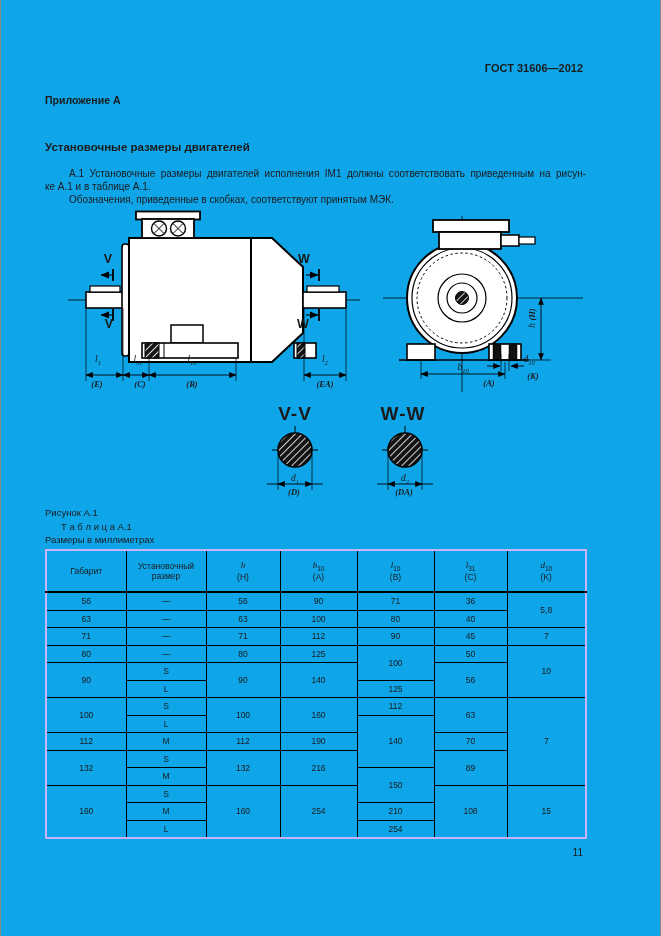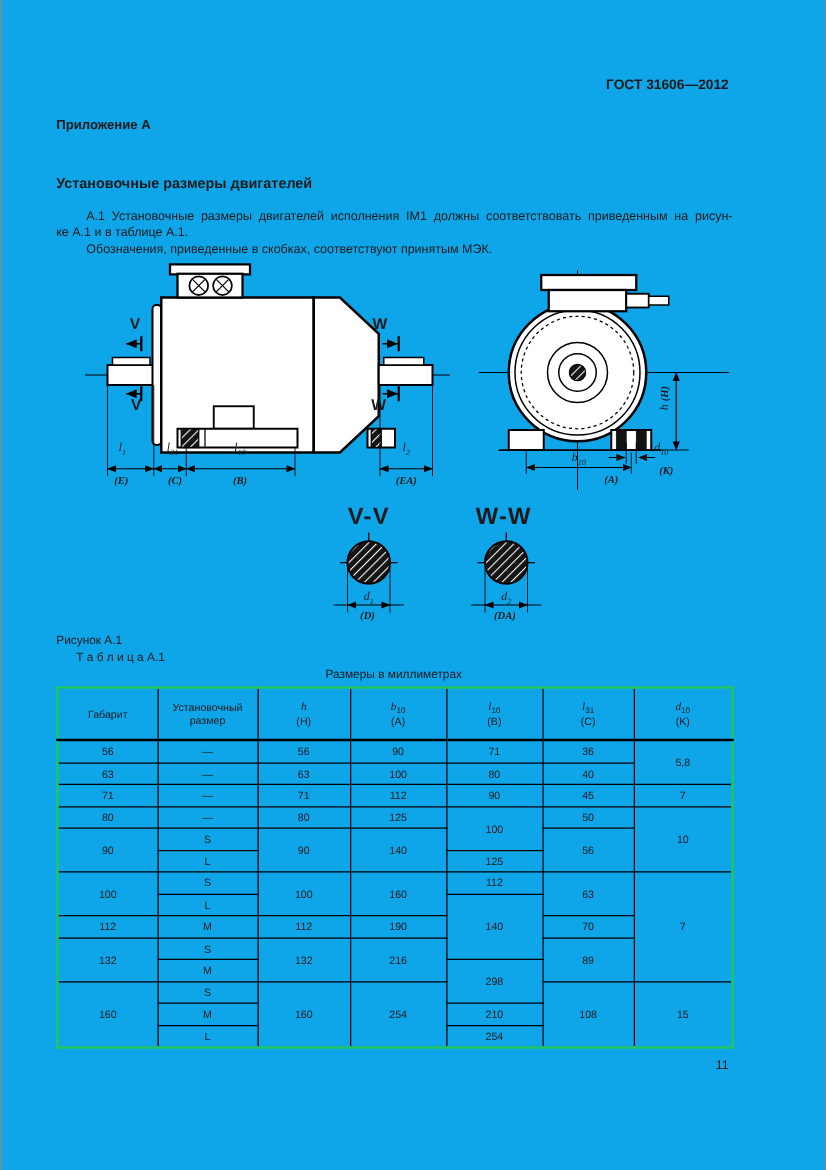--- a/index.html
+++ b/index.html
@@ -13,37 +13,37 @@
   .center-block{left:44px;width:540px;text-align:left;}
   .appendix{top:94px;font-weight:bold;font-size:10.5px;}
   .appendix-sub{top:108px;font-weight:bold;font-size:10.5px;}
   .section-title{top:141px;font-weight:bold;font-size:11.5px;}
   .para{left:44px;width:541px;font-size:10px;line-height:13px;}
   .p1l1{top:167px;text-align:justify;text-align-last:justify;text-indent:24px;}
   .p1l2{top:180px;}
   .p2{top:193px;text-indent:24px;}
   .fig-caption{top:507px;font-size:9.5px;}
   .tbl-title{left:60px;top:521px;font-size:9.5px;}
-  .tbl-units{left:44px;width:540px;top:534px;font-size:9.5px;text-align:center;}
+  .tbl-units{left:44px;width:540px;top:534px;font-size:9.5px;text-align:left;}
   .pagenum{top:847px;right:77px;font-size:10px;}
 
   
   .lbl{position:absolute;transform:translateX(-50%);white-space:nowrap;}
   .vw{font-weight:bold;font-size:12.5px;font-family:"Liberation Sans",sans-serif;}
   .sec-title{font-weight:bold;font-size:19px;letter-spacing:1px;}
   .dim{font-family:"Liberation Serif",serif;font-style:italic;font-size:9.5px;}
   .dim sub{font-size:6.5px;font-style:italic;}
   .iec{font-family:"Liberation Serif",serif;font-style:italic;font-size:8.5px;font-weight:bold;}
   .rot{transform:translateX(-50%) rotate(-90deg);}
 
   
   table.dims{
     position:absolute;left:44px;top:549px;width:540px;
     border-collapse:collapse;table-layout:fixed;
-    border:2px solid #22c55e;
+    border:2px solid #c4b5fd;
   }
   table.dims th, table.dims td{
     border:1px solid #000;text-align:center;vertical-align:middle;
     font-size:8.5px;font-weight:normal;padding:0 2px;
   }
   table.dims thead th{height:40px;border-bottom:2.5px solid #000;}
   table.dims td{height:16.5px;}
   table.dims th i{font-family:"Liberation Serif",serif;font-size:9px;}
   table.dims th sub{font-size:6.5px;}
   svg{display:block;}
@@ -343,21 +343,21 @@
         </tr>
         <tr>
           <td rowspan="2">132</td>
           <td>S</td>
           <td rowspan="2">132</td>
           <td rowspan="2">216</td>
           <td rowspan="2">89</td>
         </tr>
         <tr>
           <td>M</td>
-          <td rowspan="2">298</td>
+          <td rowspan="2">150</td>
         </tr>
         <tr>
           <td rowspan="3">160</td>
           <td>S</td>
           <td rowspan="3">160</td>
           <td rowspan="3">254</td>
           <td rowspan="3">108</td>
           <td rowspan="3">15</td>
         </tr>
         <tr>

